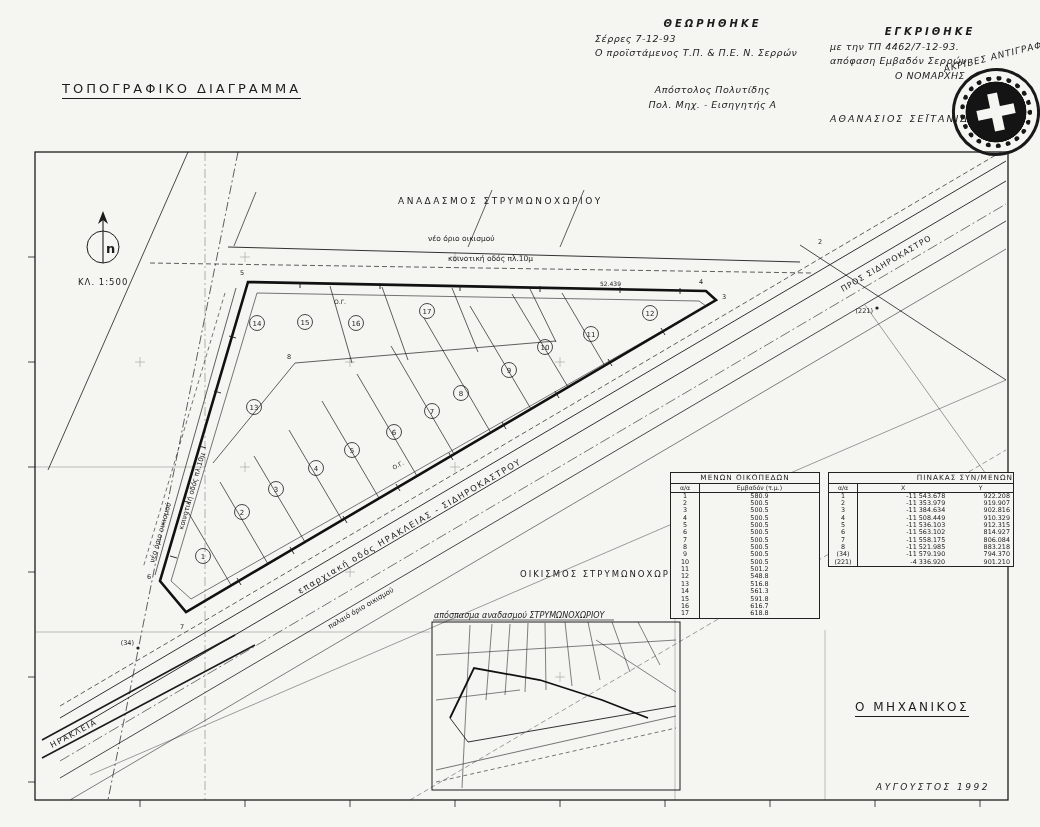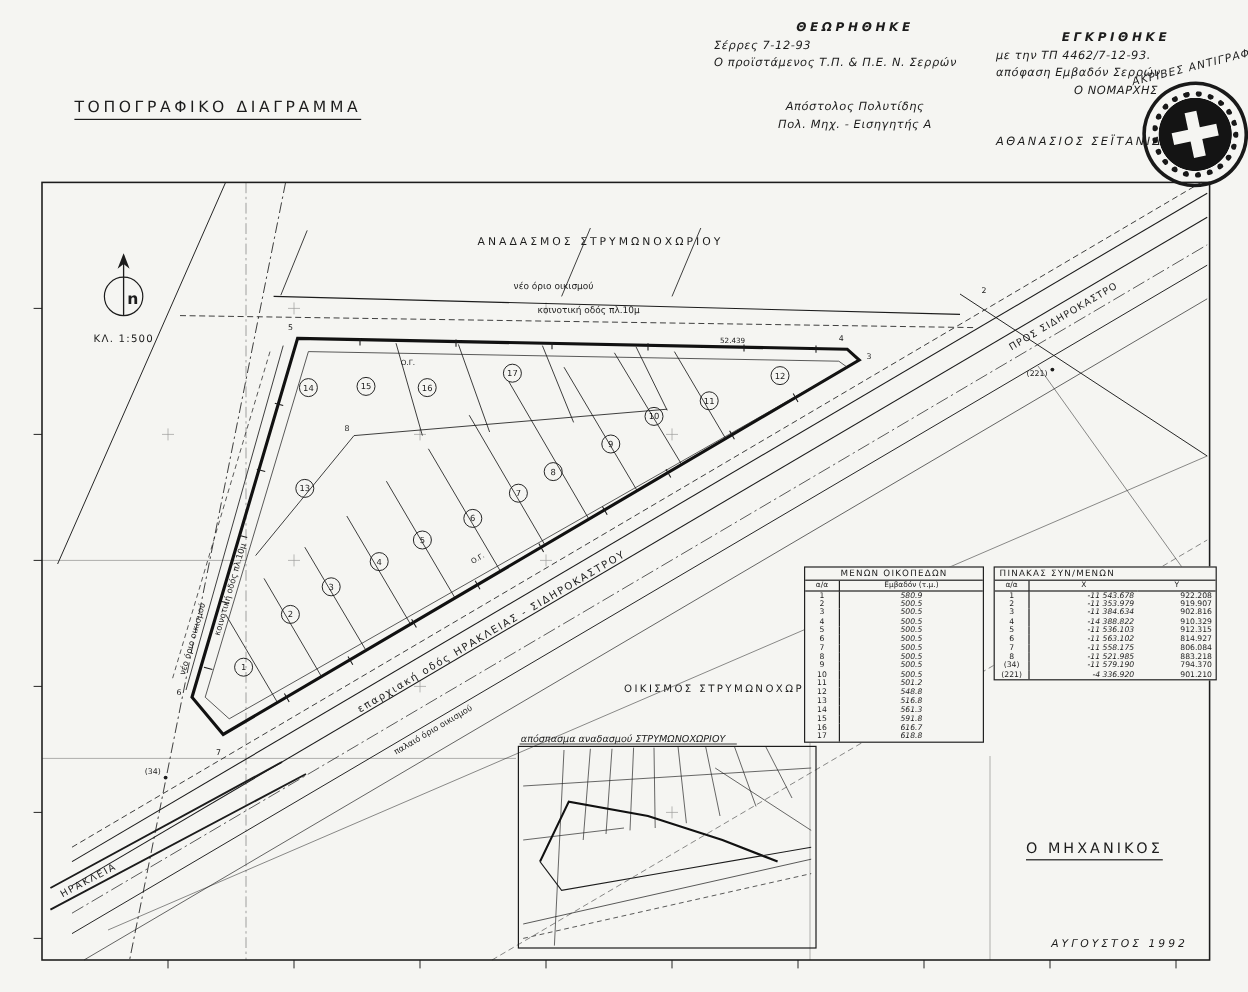--- a/index.html
+++ b/index.html
@@ -15,21 +15,21 @@
   .hand{font-style:italic;font-size:9.5px;letter-spacing:0.5px;line-height:1.55;}
   .hand .hd{font-style:italic;font-weight:bold;letter-spacing:3px;font-size:10px;}
   .capsname{font-size:9.5px;letter-spacing:2px;font-style:italic;}
   
   .dtable{background:#f5f5f2;border:1.2px solid #222;font-size:6.4px;line-height:1.15;}
   .dtable table{border-collapse:collapse;width:100%;}
   .dtable .cap{text-align:center;font-size:7.3px;letter-spacing:1px;border-bottom:1px solid #222;padding:1px 0;}
   .dtable th{border-bottom:1px solid #222;font-weight:normal;font-size:6.2px;padding:0 2px;}
   .dtable td{padding:0 3px;text-align:left;}
   .dtable td:first-child,.dtable th:first-child{border-right:1px solid #222;text-align:center;width:22px;}
-  .dtable td:nth-child(2){text-align:center;font-style:italic;}
+  .dtable td:nth-child(2){text-align:center;}
   #coords-table td:nth-child(2){text-align:right;}
   #coords-table td:nth-child(3){text-align:right;}
   
   .eng{font-size:12px;letter-spacing:2.5px;border-bottom:1.2px solid #1c1c1c;padding-bottom:2px;}
   .date{font-size:9px;letter-spacing:2.5px;font-style:italic;}
   
   .stampnote{font-style:italic;font-size:9px;letter-spacing:1px;transform:rotate(-14deg);color:#222;white-space:nowrap;}
   .seal{width:82px;height:82px;border-radius:50%;border:3px solid #191919;position:relative;
         background:radial-gradient(circle at 50% 50%, #141414 0 52%, transparent 53%);
         transform:rotate(-12deg);}
@@ -324,21 +324,21 @@
           </tr>
           <tr>
             <td>17</td>
             <td>618.8</td>
           </tr>
         </tbody>
     </table>
   </div>
 
   <div class="abs dtable" style="left:828px;top:472px;width:184px;" id="coords-table">
-    <div class="cap" style="text-align:left;padding-left:4px;">ΠΙΝΑΚΑΣ ΣΥΝ/ΜΕΝΩΝ</div>
+    <div class="cap" style="text-align:right;padding-left:4px;">ΠΙΝΑΚΑΣ ΣΥΝ/ΜΕΝΩΝ</div>
     <table>
       <thead>
           <tr>
         <th>α/α</th>
         <th>X</th>
         <th>Y</th>
       </tr>
         </thead>
       <tbody>
           <tr>
@@ -351,21 +351,21 @@
             <td>-11 353.979</td>
             <td>919.907</td>
           </tr>
           <tr>
             <td>3</td>
             <td>-11 384.634</td>
             <td>902.816</td>
           </tr>
           <tr>
             <td>4</td>
-            <td>-14 388.822</td>
+            <td>-11 508.449</td>
             <td>910.329</td>
           </tr>
           <tr>
             <td>5</td>
             <td>-11 536.103</td>
             <td>912.315</td>
           </tr>
           <tr>
             <td>6</td>
             <td>-11 563.102</td>

